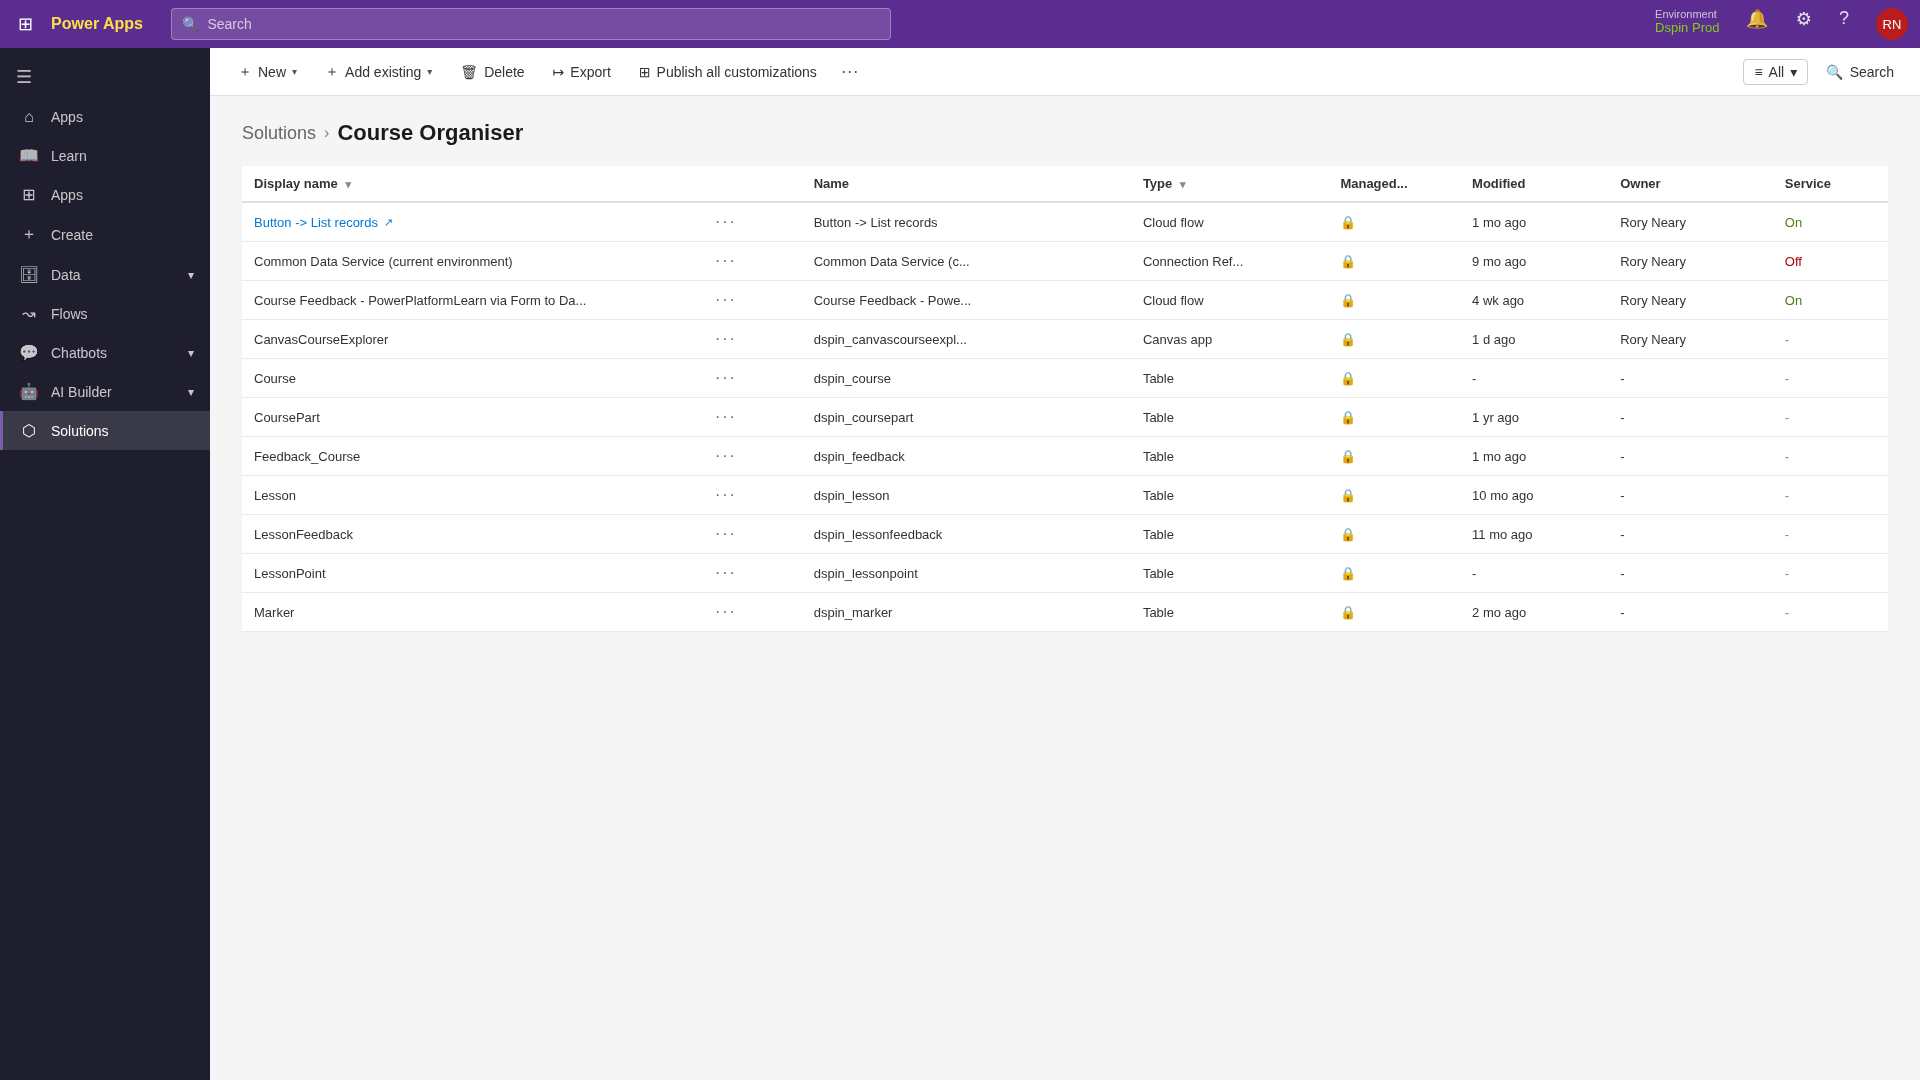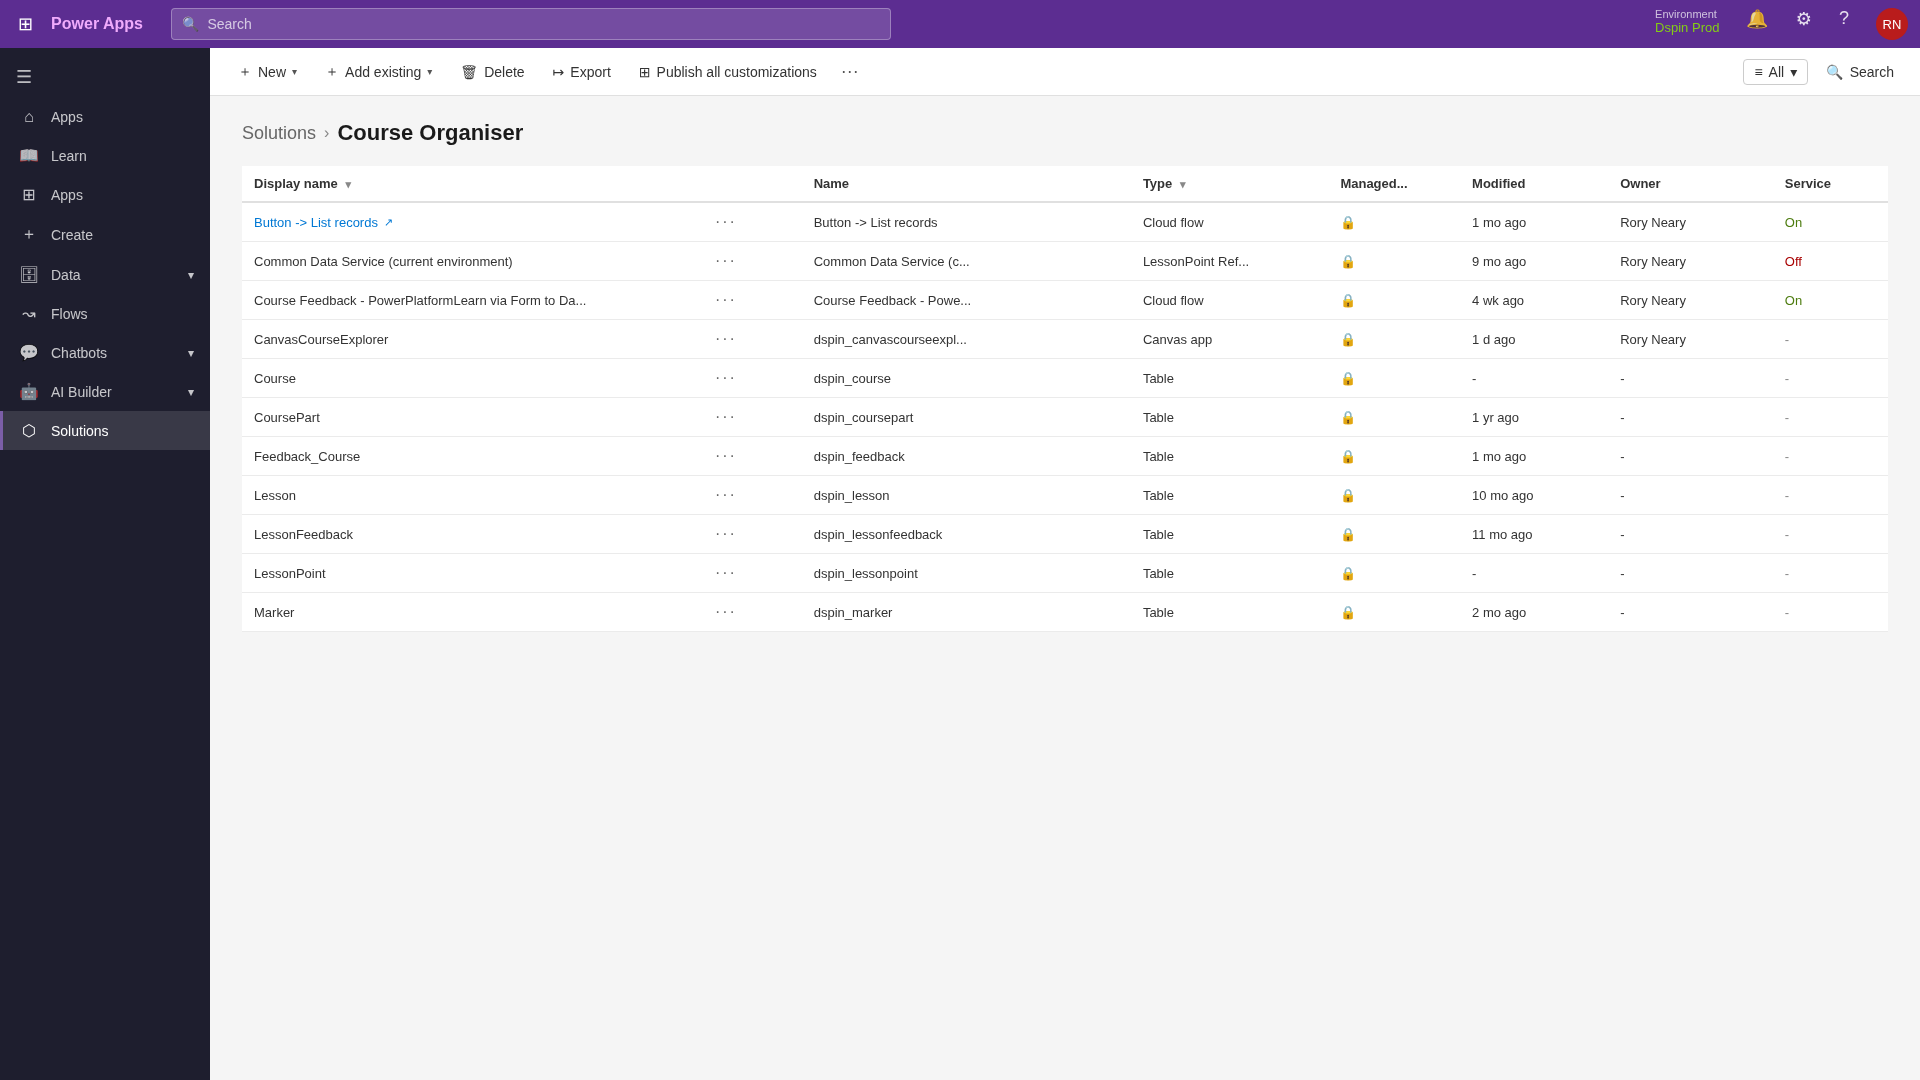--- a/index.html
+++ b/index.html
@@ -9,21 +9,21 @@
     .topnav {
       background: #5c2d91;
       height: 48px;
       display: flex;
       align-items: center;
       padding: 0 12px;
       gap: 12px;
       flex-shrink: 0;
     }
     .topnav-grid-icon { color: #fff; font-size: 18px; cursor: pointer; padding: 6px; }
-    .topnav-logo { color: #f0abfc; font-size: 16px; font-weight: 600; margin-right: 16px; white-space: nowrap; }
+    .topnav-logo { color: #fde047; font-size: 16px; font-weight: 600; margin-right: 16px; white-space: nowrap; }
     .topnav-search {
       flex: 1;
       max-width: 720px;
       background: rgba(255,255,255,0.15);
       border: 1px solid rgba(255,255,255,0.3);
       border-radius: 4px;
       display: flex;
       align-items: center;
       padding: 0 10px;
       gap: 8px;
@@ -334,21 +334,21 @@
                 <td class="col-type">Cloud flow</td>
                 <td class="col-managed"><span class="lock-icon">🔒</span></td>
                 <td class="col-modified">1 mo ago</td>
                 <td class="col-owner">Rory Neary</td>
                 <td class="col-status"><span class="status-on">On</span></td>
               </tr>
               <tr>
                 <td class="col-display">Common Data Service (current environment)</td>
                 <td class="col-more"><span class="more-dots">···</span></td>
                 <td class="col-name">Common Data Service (c...</td>
-                <td class="col-type">LessonPoint Ref...</td>
+                <td class="col-type">Connection Ref...</td>
                 <td class="col-managed"><span class="lock-icon">🔒</span></td>
                 <td class="col-modified">9 mo ago</td>
                 <td class="col-owner">Rory Neary</td>
                 <td class="col-status"><span class="status-off">Off</span></td>
               </tr>
               <tr>
                 <td class="col-display">Course Feedback - PowerPlatformLearn via Form to Da...</td>
                 <td class="col-more"><span class="more-dots">···</span></td>
                 <td class="col-name">Course Feedback - Powe...</td>
                 <td class="col-type">Cloud flow</td>

